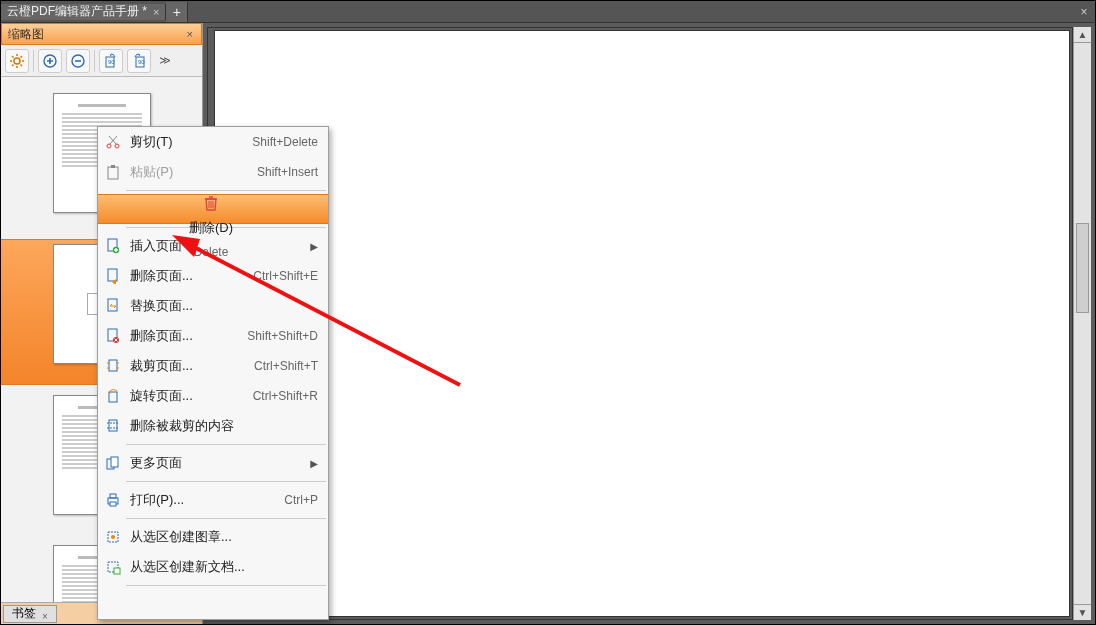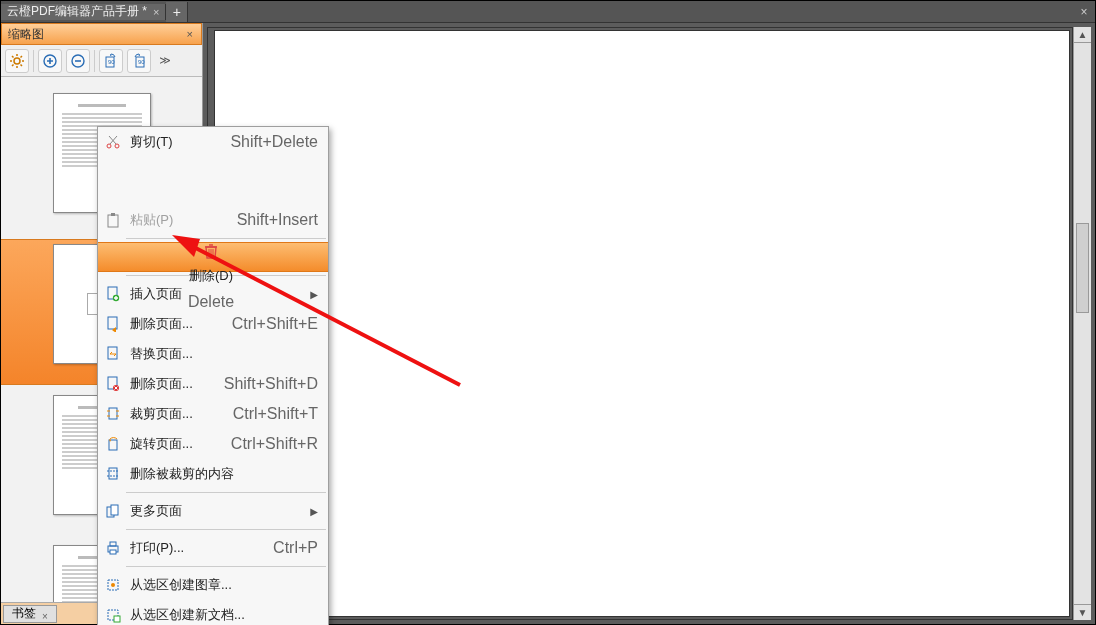--- a/index.html
+++ b/index.html
@@ -47,23 +47,23 @@
   .vbar .arrow { height:16px; border-bottom:1px solid #999; display:flex; align-items:center; justify-content:center; font-size:10px; color:#555;}
   .vbar .track { flex:1; position:relative; }
   .vbar .thumb-handle { position:absolute; left:2px; right:2px; top:180px; height:90px; background:#cfcfcf; border:1px solid #999;}
   .vbar .arrow.end { border-top:1px solid #999; border-bottom:none;}
   
   .ctx-menu { position:absolute; left:97px; top:126px; width:232px; background:#f7f7f7; border:1px solid #9e9e9e; box-shadow:2px 3px 6px rgba(0,0,0,.35); font-size:13px; color:#222; z-index:100; }
   .ctx-item { height:30px; display:flex; align-items:center; padding:0 10px 0 6px; gap:8px; }
   .ctx-item .ic { width:18px; height:18px; display:flex; align-items:center; justify-content:center; }
   .ctx-item .ic svg { width:16px; height:16px; }
   .ctx-item .lbl { flex:1; white-space:nowrap;}
-  .ctx-item .sc { color:#666; font-size:16px; white-space:nowrap;}
+  .ctx-item .sc { color:#666; font-size:12px; white-space:nowrap;}
   .ctx-item .arrow-r { color:#555; font-size:10px; }
-  .ctx-item.disabled { color:#a0a0a0;margin-top:48px; }
+  .ctx-item.disabled { color:#a0a0a0; }
   .ctx-item.hl { background:linear-gradient(#fdbd72,#f48c2b); border-top:1px solid #e07818; border-bottom:1px solid #e07818;flex-direction:column;}
   .ctx-sep { height:1px; background:#ccc; margin:3px 2px 3px 28px;}
   
   .red-arrow { position:absolute; left:150px; top:225px; z-index:200; pointer-events:none;}
   
   .plines { width:100%; }
   .plines div { height:2px; background:#ccc; margin:2px 0; }
   .plines .title { height:3px; background:#bbb; width:60%; margin:0 auto 6px;}
 </style>
 </head>

